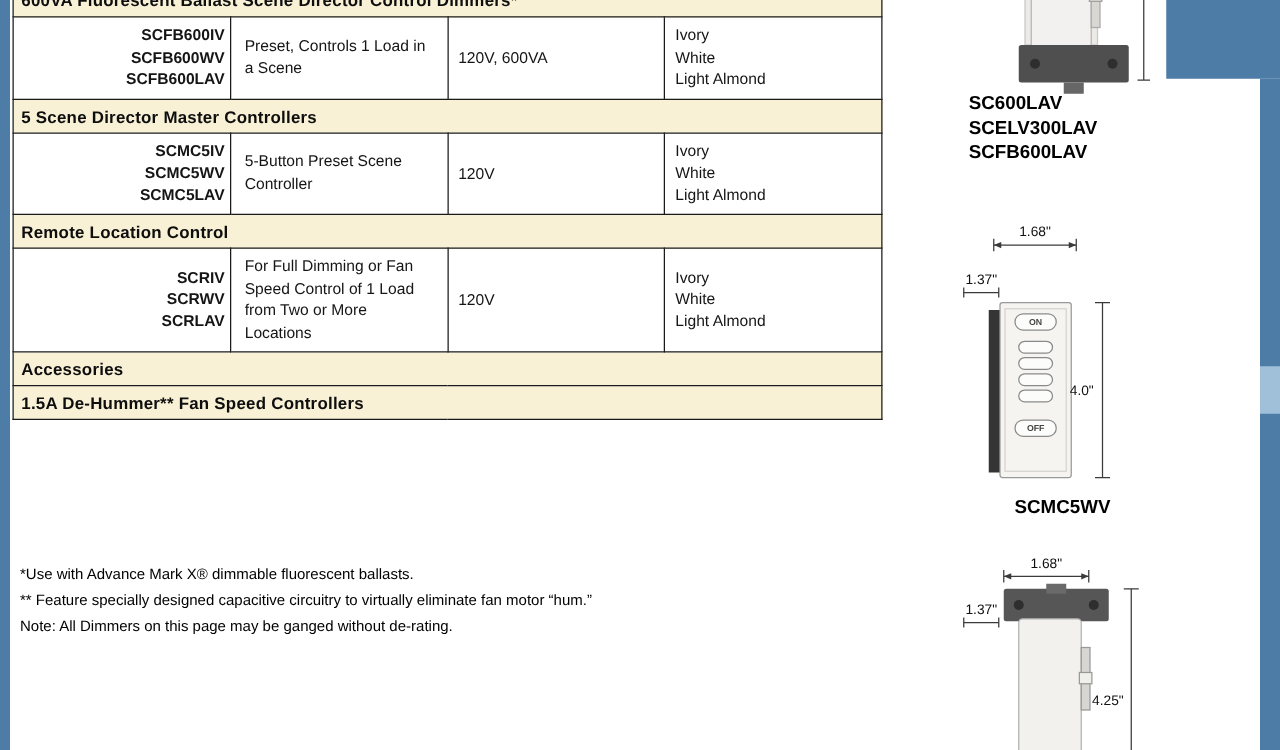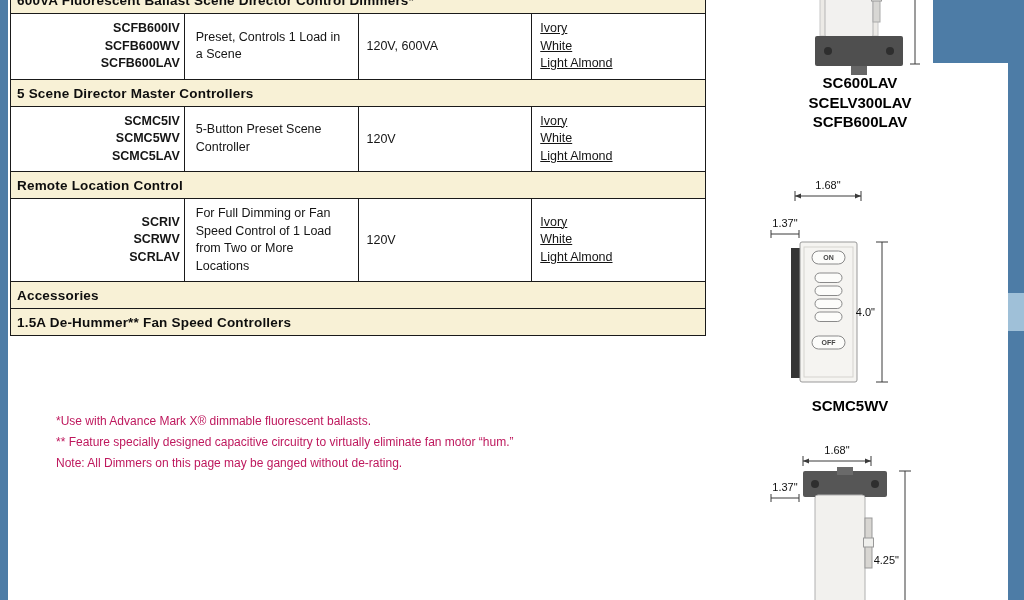--- a/index.html
+++ b/index.html
@@ -11,27 +11,27 @@
   .corner-block { position:absolute; left:933px; top:0; width:91px; height:63px; background:var(--blue,#4d7ca6); }
   .right-strip { position:absolute; left:1008px; top:63px; width:16px; height:537px; background:var(--blue,#4d7ca6); }
   .right-accent { position:absolute; left:1008px; top:293px; width:16px; height:38px; background:var(--light_blue,#9fc0d8); }
 
   table.spec { position:absolute; left:10px; top:-14px; width:696px; border-collapse:collapse; table-layout:fixed; }
   table.spec td { border:1px solid #1a1a1a; vertical-align:middle; color:#151515; font-size:12.5px; }
   tr.sec td { background:var(--cream,#f8f1d6); font-weight:bold; font-size:13.5px; color:#0e0e0e; padding:6px 6px 5px 6px; letter-spacing:0.2px; }
   td.models  { width:152px; padding:6px 4px 6px 7px; font-weight:bold; line-height:17.5px;text-align:right; }
   td.desc    { width:285px; padding:6px 8px 6px 11px; line-height:17.5px; }
   td.rating  { width:128px; padding:6px 6px 6px 8px;margin-top:48px; }
-  td.colors  { width:130px; padding:6px 4px 6px 8px; line-height:17.5px;text-decoration:underline; }
-
-  .footnotes { position:absolute; left:16px; top:414px; width:620px; font-size:12px; color:#be185d;margin-left:40px; }
+  td.colors  { width:130px; padding:6px 4px 6px 8px; line-height:17.5px; }
+
+  .footnotes { position:absolute; left:16px; top:452px; width:620px; font-size:12px; color:#000000; }
   .footnotes div { margin-bottom:7px; }
 
   .photo { position:absolute; }
-  .labels-top { position:absolute; left:775px; top:73px; width:170px; text-align:center;
+  .labels-top { position:absolute; left:775px; top:73px; width:170px; 
                 font-weight:bold; font-size:15px; line-height:19.5px; color:#000; }
   .label-mid  { position:absolute; left:775px; top:397px; width:150px; text-align:center;
                 font-weight:bold; font-size:15px; color:#000; }
 
   svg .dimline { stroke:#3a3a3a; stroke-width:1; }
   svg .dimtext { font-family:"Liberation Sans", sans-serif; font-size:11px; fill:#111; }
   svg .btntext { font-family:"Liberation Sans", sans-serif; font-size:7px; fill:#444; font-weight:bold; }
 </style>
 </head>
 <body>

